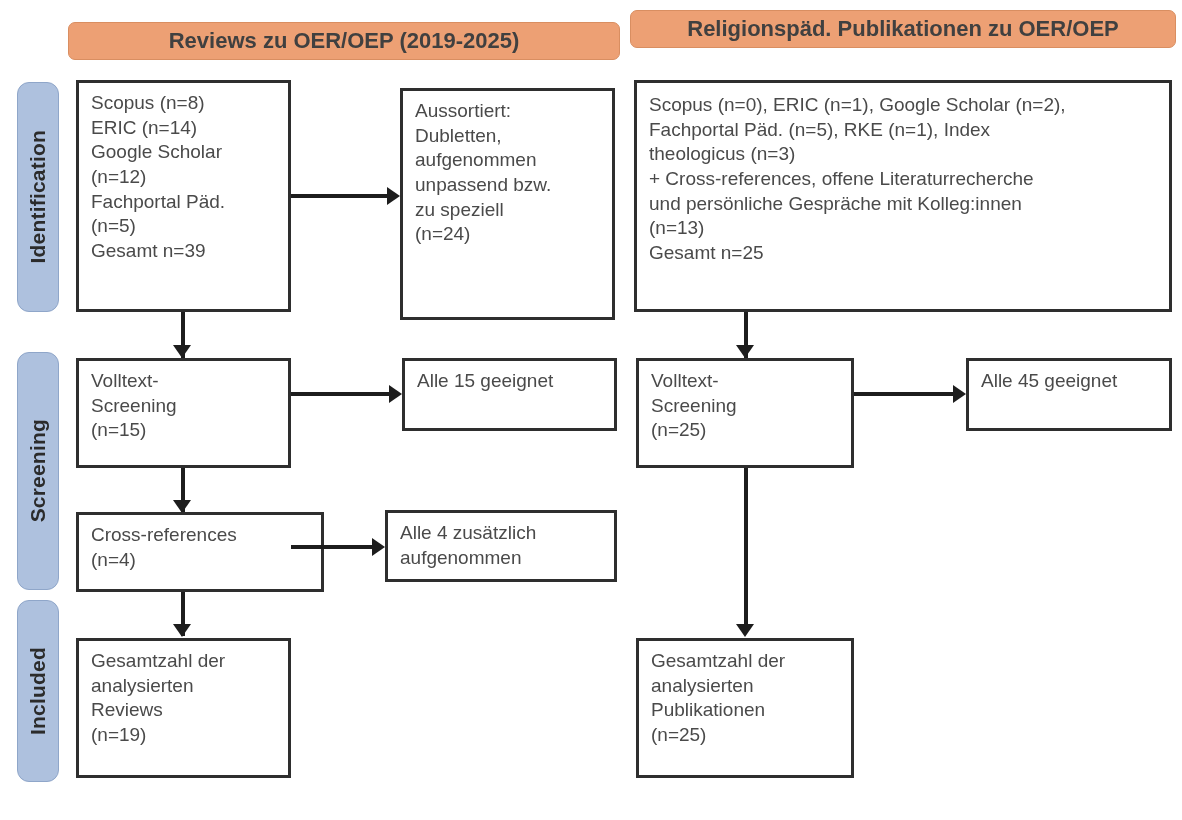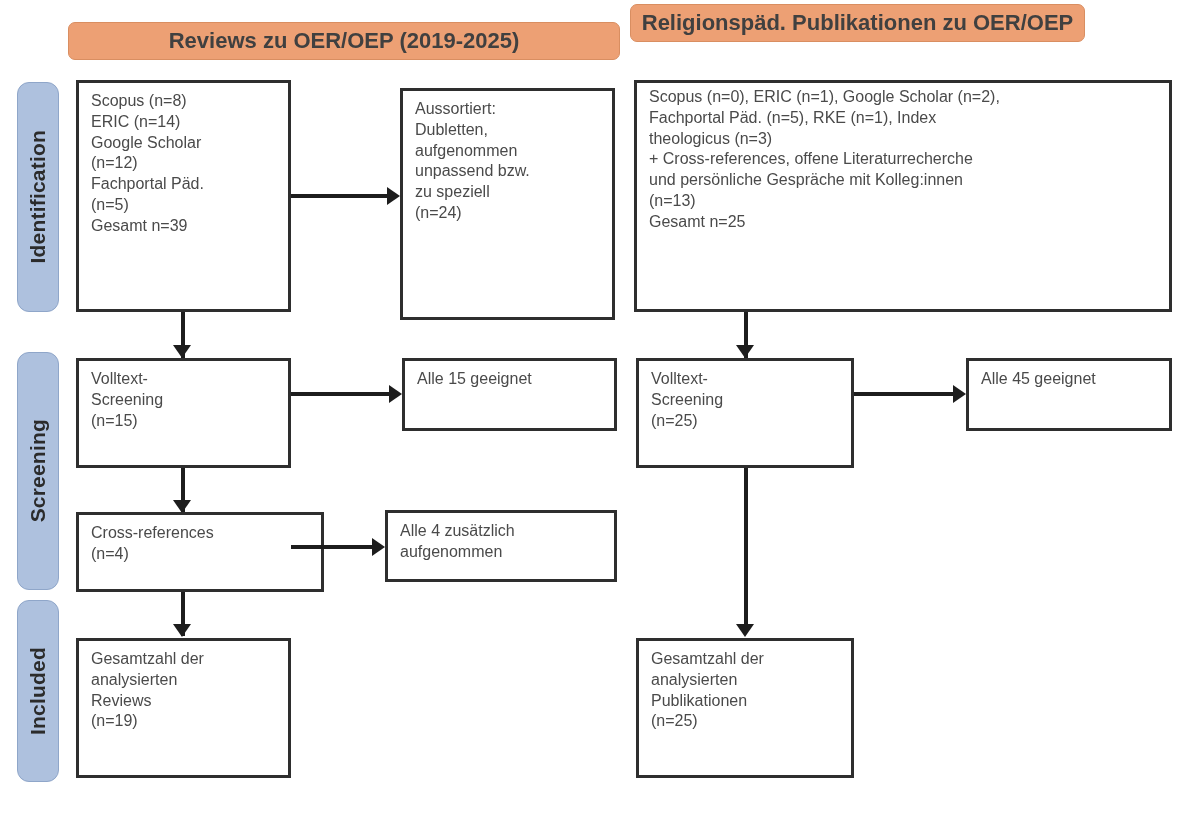--- a/index.html
+++ b/index.html
@@ -57,21 +57,21 @@
     white-space: nowrap;
   }
 
   
   .flow-box {
     position: absolute;
     background: #ffffff;
     border: 3px solid #2e2e2e;
     box-sizing: border-box;
     padding: 8px 10px 6px 12px;
-    font-size: 16px;
+    font-size: 19px;
     line-height: 1.30;
     color: #4a4a4a;
     overflow: hidden;
   }
   .flow-box .line { display: block; white-space: nowrap; }
 
   
   .conn {
     position: absolute;
     background: #1d1d1d;
@@ -96,21 +96,21 @@
 </style>
 </head>
 <body>
 
 <div id="canvas">
 
   <div class="col-header" style="left:68px; top:22px; width:552px; height:38px;">
     <span>Reviews zu OER/OEP (2019-2025)</span>
   </div>
 
-  <div class="col-header" style="left:630px; top:4px; width:455px; height:38px;">
+  <div class="col-header" style="left:630px; top:10px; width:546px; height:38px;">
     <span>Religionspäd. Publikationen zu OER/OEP</span>
   </div>
 
   <div class="stage-pill" style="left:17px; top:82px; width:42px; height:230px;">
     <span class="stage-label">Identification</span>
   </div>
 
   <div class="stage-pill" style="left:17px; top:352px; width:42px; height:238px;">
     <span class="stage-label">Screening</span>
   </div>
@@ -176,21 +176,21 @@
   <div class="conn v" style="left:181px; top:592px; height:44px;"></div>
   <div class="arrow-down" style="left:173px; top:624px;"></div>
 
   <div class="flow-box" style="left:76px; top:638px; width:215px; height:140px;">
     <span class="line">Gesamtzahl der</span>
     <span class="line">analysierten</span>
     <span class="line">Reviews</span>
     <span class="line">(n=19)</span>
   </div>
 
-  <div class="flow-box" style="left:634px; top:80px; width:538px; height:232px; padding-top:4px;">
+  <div class="flow-box" style="left:634px; top:80px; width:538px; height:232px; padding-top:10px;">
     <span class="line">Scopus (n=0), ERIC (n=1), Google Scholar (n=2),</span>
     <span class="line">Fachportal Päd. (n=5), RKE (n=1), Index</span>
     <span class="line">theologicus (n=3)</span>
     <span class="line">+ Cross-references, offene Literaturrecherche</span>
     <span class="line">und persönliche Gespräche mit Kolleg:innen</span>
     <span class="line">(n=13)</span>
     <span class="line">Gesamt n=25</span>
   </div>
 
   <div class="conn v" style="left:744px; top:312px; height:46px;"></div>

